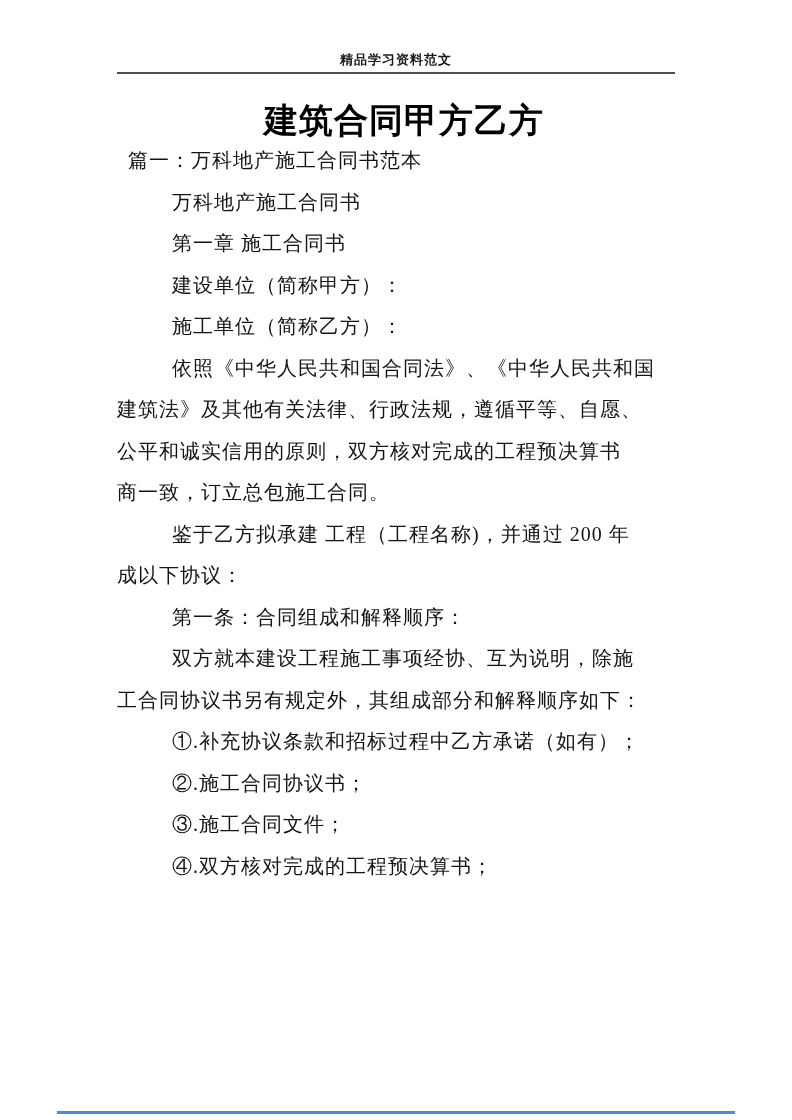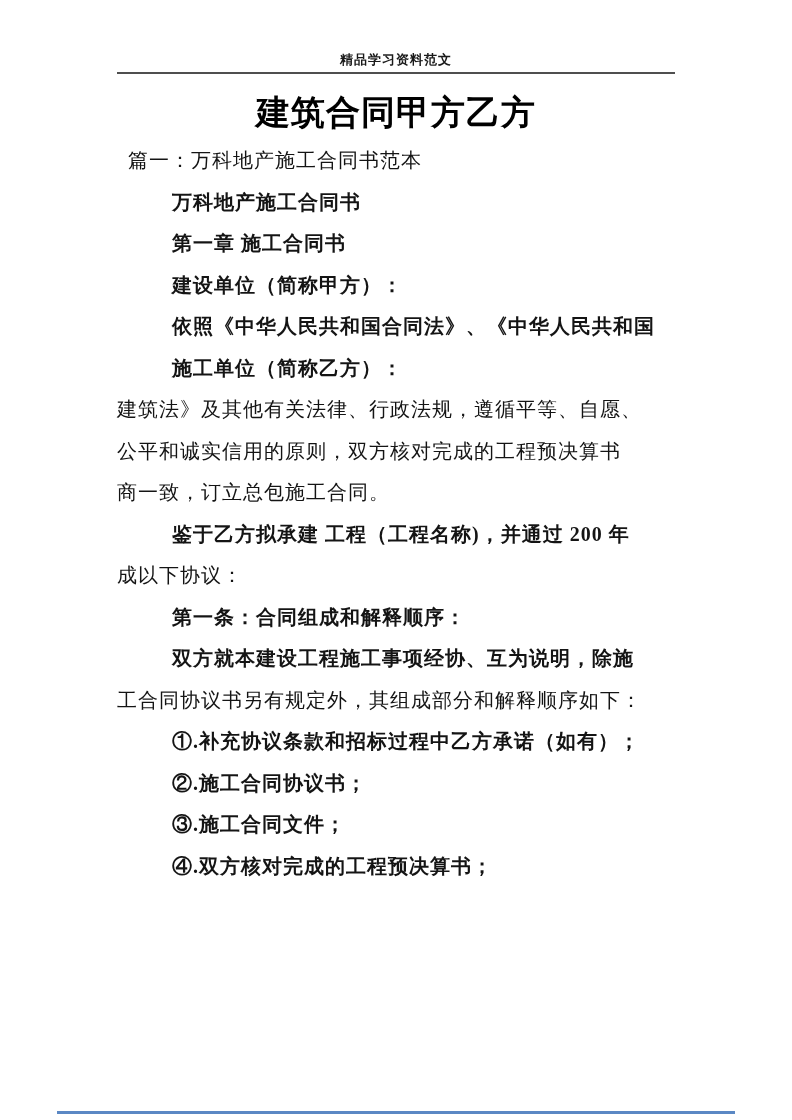--- a/index.html
+++ b/index.html
@@ -33,21 +33,21 @@
     left: 117px;
     width: 558px;
     height: 0;
     border-top: 2px solid #4f4f4f;
   }
   .doc-title {
     position: absolute;
     top: 90px;
     left: 117px;
     width: 558px;
-    margin: 0;
+    margin: 8px;
     text-align: center;
     font-size: 34px;
     font-weight: bold;
     letter-spacing: 1px;
     color: #000000;
   }
   .doc-body {
     position: absolute;
     top: 140px;
     left: 117px;
@@ -55,21 +55,21 @@
     font-size: 20px;
     letter-spacing: 1px;
     color: #141414;
   }
   .line {
     height: 41.5px;
     line-height: 41.5px;
     white-space: nowrap;
   }
   .line.small { padding-left: 11px; }
-  .line.para  { padding-left: 55px; font-weight: bold; }
+  .line.para  { padding-left: 55px; }
   .line.none  { padding-left: 0; }
   .footer-rule {
     position: absolute;
     top: 1111px;
     left: 57px;
     width: 678px;
     height: 3px;
     background: #5b88c4;
   }
 </style>
@@ -82,22 +82,22 @@
 
   <div class="header-rule"></div>
 
   <h1 class="doc-title">建筑合同甲方乙方</h1>
 
   <div class="doc-body">
       <div class="line small">篇一：万科地产施工合同书范本</div>
       <div class="line para">万科地产施工合同书</div>
       <div class="line para">第一章 施工合同书</div>
       <div class="line para">建设单位（简称甲方）：</div>
+      <div class="line para">施工单位（简称乙方）：</div>
       <div class="line para">依照《中华人民共和国合同法》、《中华人民共和国</div>
-      <div class="line para">施工单位（简称乙方）：</div>
       <div class="line none">建筑法》及其他有关法律、行政法规，遵循平等、自愿、</div>
       <div class="line none">公平和诚实信用的原则，双方核对完成的工程预决算书</div>
       <div class="line none">商一致，订立总包施工合同。</div>
       <div class="line para">鉴于乙方拟承建 工程（工程名称)，并通过 200 年</div>
       <div class="line none">成以下协议：</div>
       <div class="line para">第一条：合同组成和解释顺序：</div>
       <div class="line para">双方就本建设工程施工事项经协、互为说明，除施</div>
       <div class="line none">工合同协议书另有规定外，其组成部分和解释顺序如下：</div>
       <div class="line para">①.补充协议条款和招标过程中乙方承诺（如有）；</div>
       <div class="line para">②.施工合同协议书；</div>

